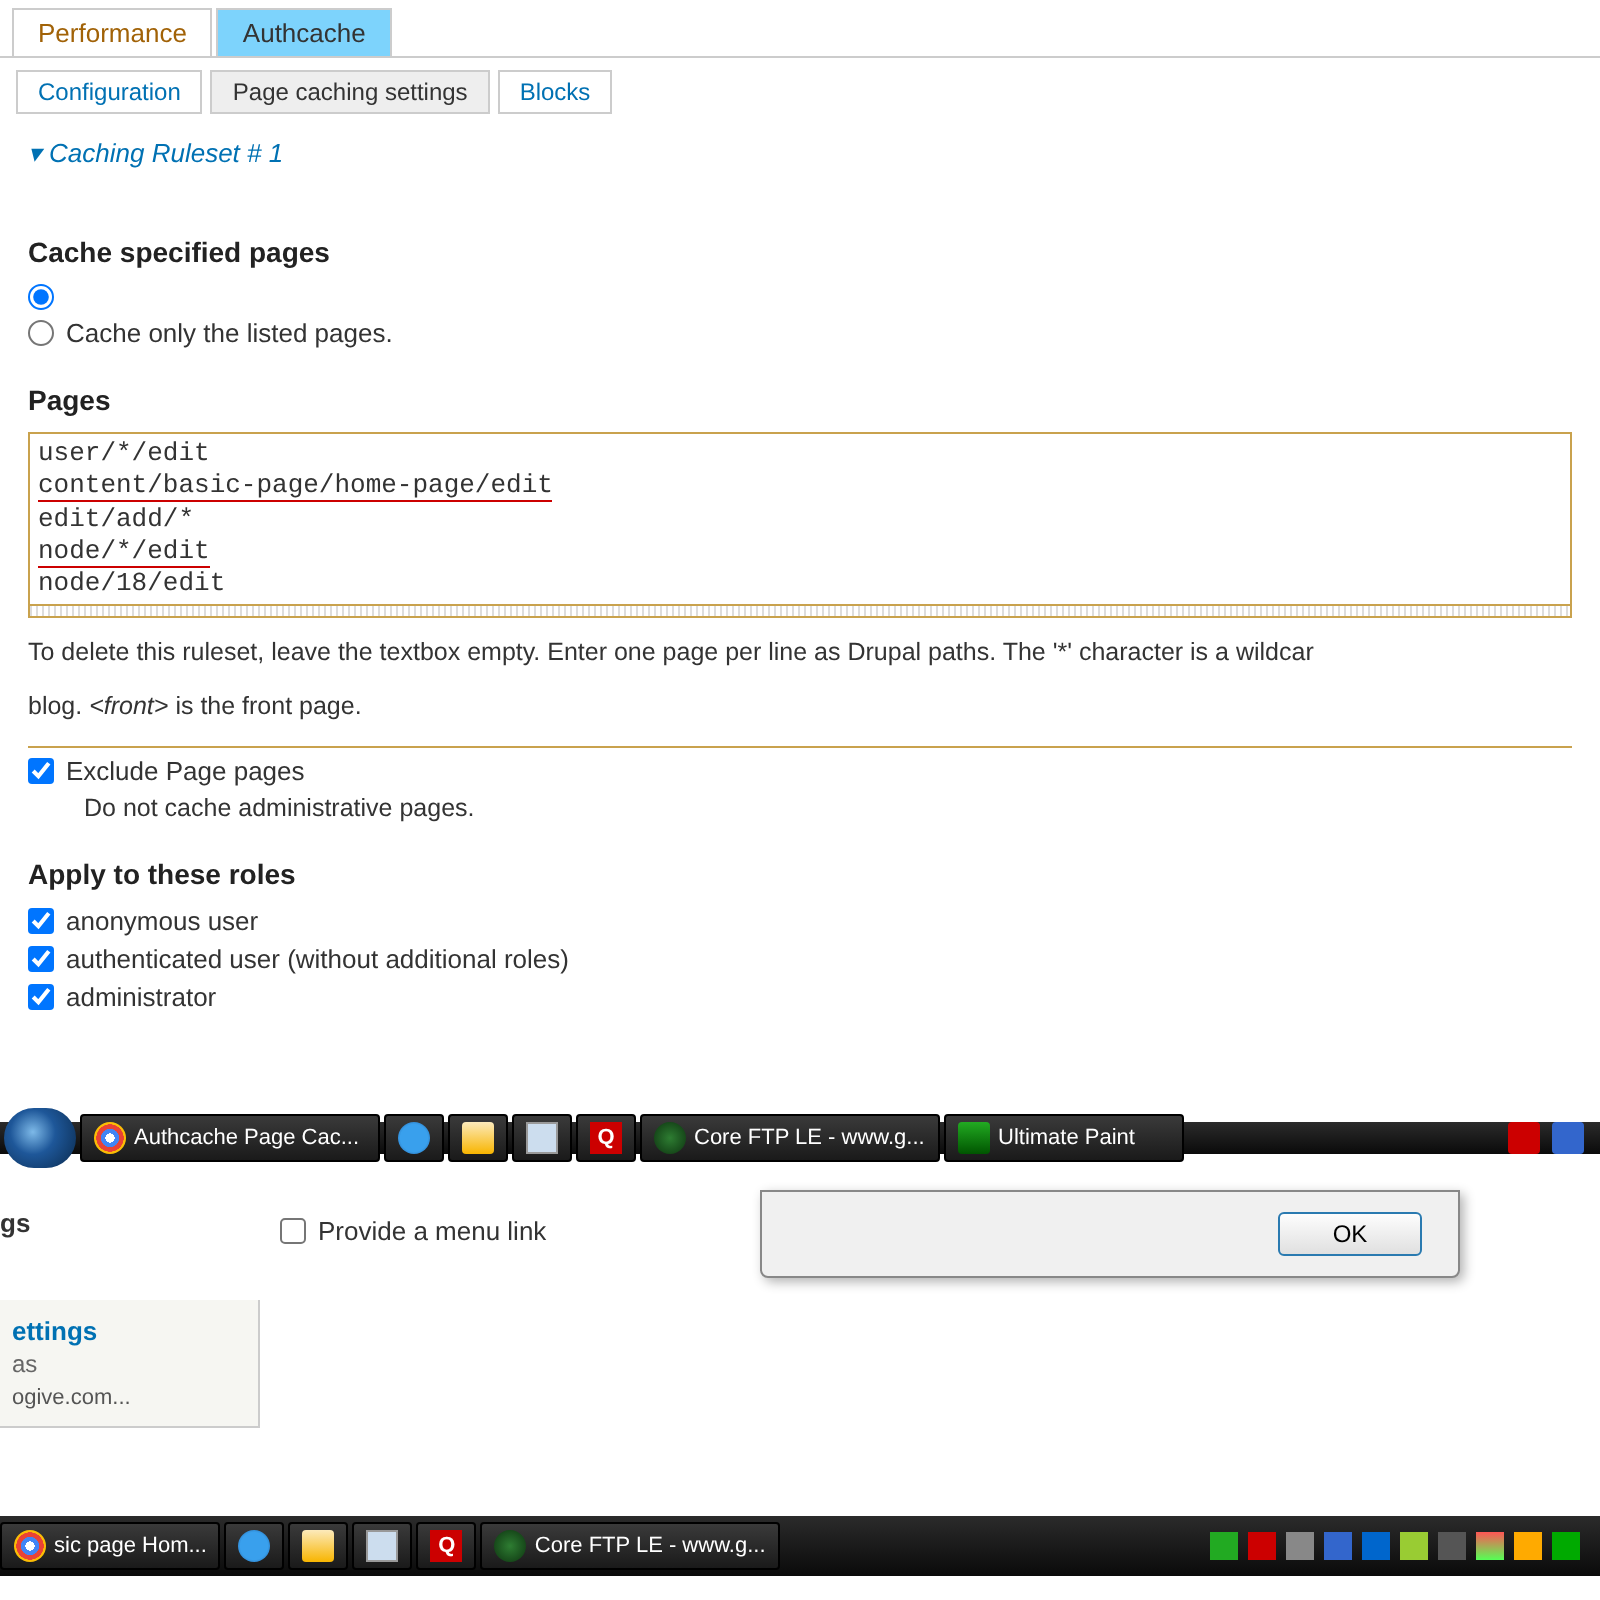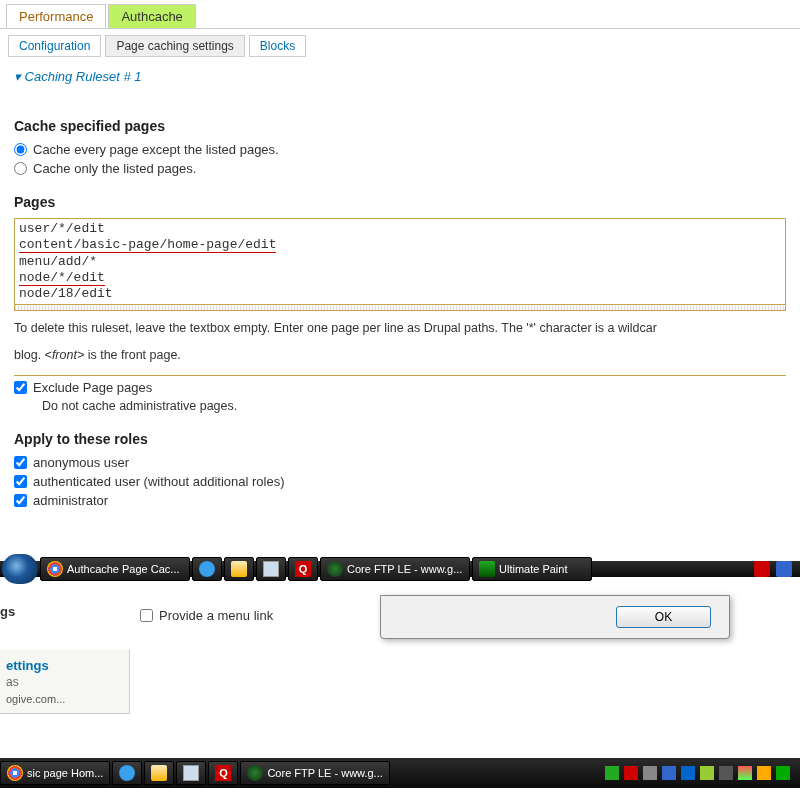--- a/index.html
+++ b/index.html
@@ -9,21 +9,21 @@
   color: #333;
   background: #fff;
   width: 800px;
   height: 800px;
   overflow: hidden;
   position: relative;
 }
 .tabs { display: flex; gap: 2px; padding: 4px 6px 0 6px; }
 .tab {
   padding: 4px 12px;
-  background: #bef264;
+  background: #7dd3fc;
   border: 1px solid #ccc;
   border-bottom: none;
   font-size: 13px;
   cursor: pointer;
 }
 .tab.link { color: #a16207; background: #fff; border-color: #ccc; }
 .subtabs { display: flex; gap: 4px; padding: 6px 8px; border-top: 1px solid #ccc; }
 .subtab { padding: 3px 10px; background: #eee; border: 1px solid #ccc; font-size: 12px; cursor: pointer; }
 .subtab.link { color: #0071B3; background: #fff; }
 .fieldset-legend {
@@ -117,21 +117,21 @@
   background: #f0f0f0;
   border: 1px solid #888;
   border-radius: 0 0 4px 4px;
   box-shadow: 2px 2px 6px rgba(0,0,0,0.3);
   display: flex;
   justify-content: flex-end;
   align-items: center;
   padding-right: 18px;
 }
 .ok-btn {
-  width: 95px; height: 22px;
+  width: 72px; height: 22px;
   background: linear-gradient(#fdfdfd,#e0e0e0);
   border: 1px solid #2a7ab0;
   border-radius: 3px;
   font-size: 12px;
 }
 .gs-label {
   position: absolute;
   top: 604px;
   left: 0;
   font-size: 13px;
@@ -183,33 +183,32 @@
   <span>▾</span>
   <span>Caching Ruleset # 1</span>
 </div>
 
 <div class="content">
 
   <h3 class="section-title">Cache specified pages</h3>
 
   <div class="radio-row">
     <input type="radio" name="cachemode" checked="" style="">
-    <label>Cache every page except the listed pages.</label>
   </div>
   <div class="radio-row">
     <input type="radio" name="cachemode" style="">
     <label>Cache only the listed pages.</label>
   </div>
 
   <h3 class="section-title">Pages</h3>
 
   <div class="pages-content">
     <div>user/*/edit</div>
     <div><span class="underline-red">content/basic-page/home-page/edit</span></div>
-    <div>menu/add/*</div>
+    <div>edit/add/*</div>
     <div><span class="underline-red">node/*/edit</span></div>
     <div>node/18/edit</div>
   </div>
   <div class="grip"></div>
 
   <p class="help-text">To delete this ruleset, leave the textbox empty. Enter one page per line as Drupal paths. The '*' character is a wildcar</p>
   <p class="help-text">
     <span>blog. </span><em>&lt;front&gt;</em><span> is the front page.</span>
   </p>
 

